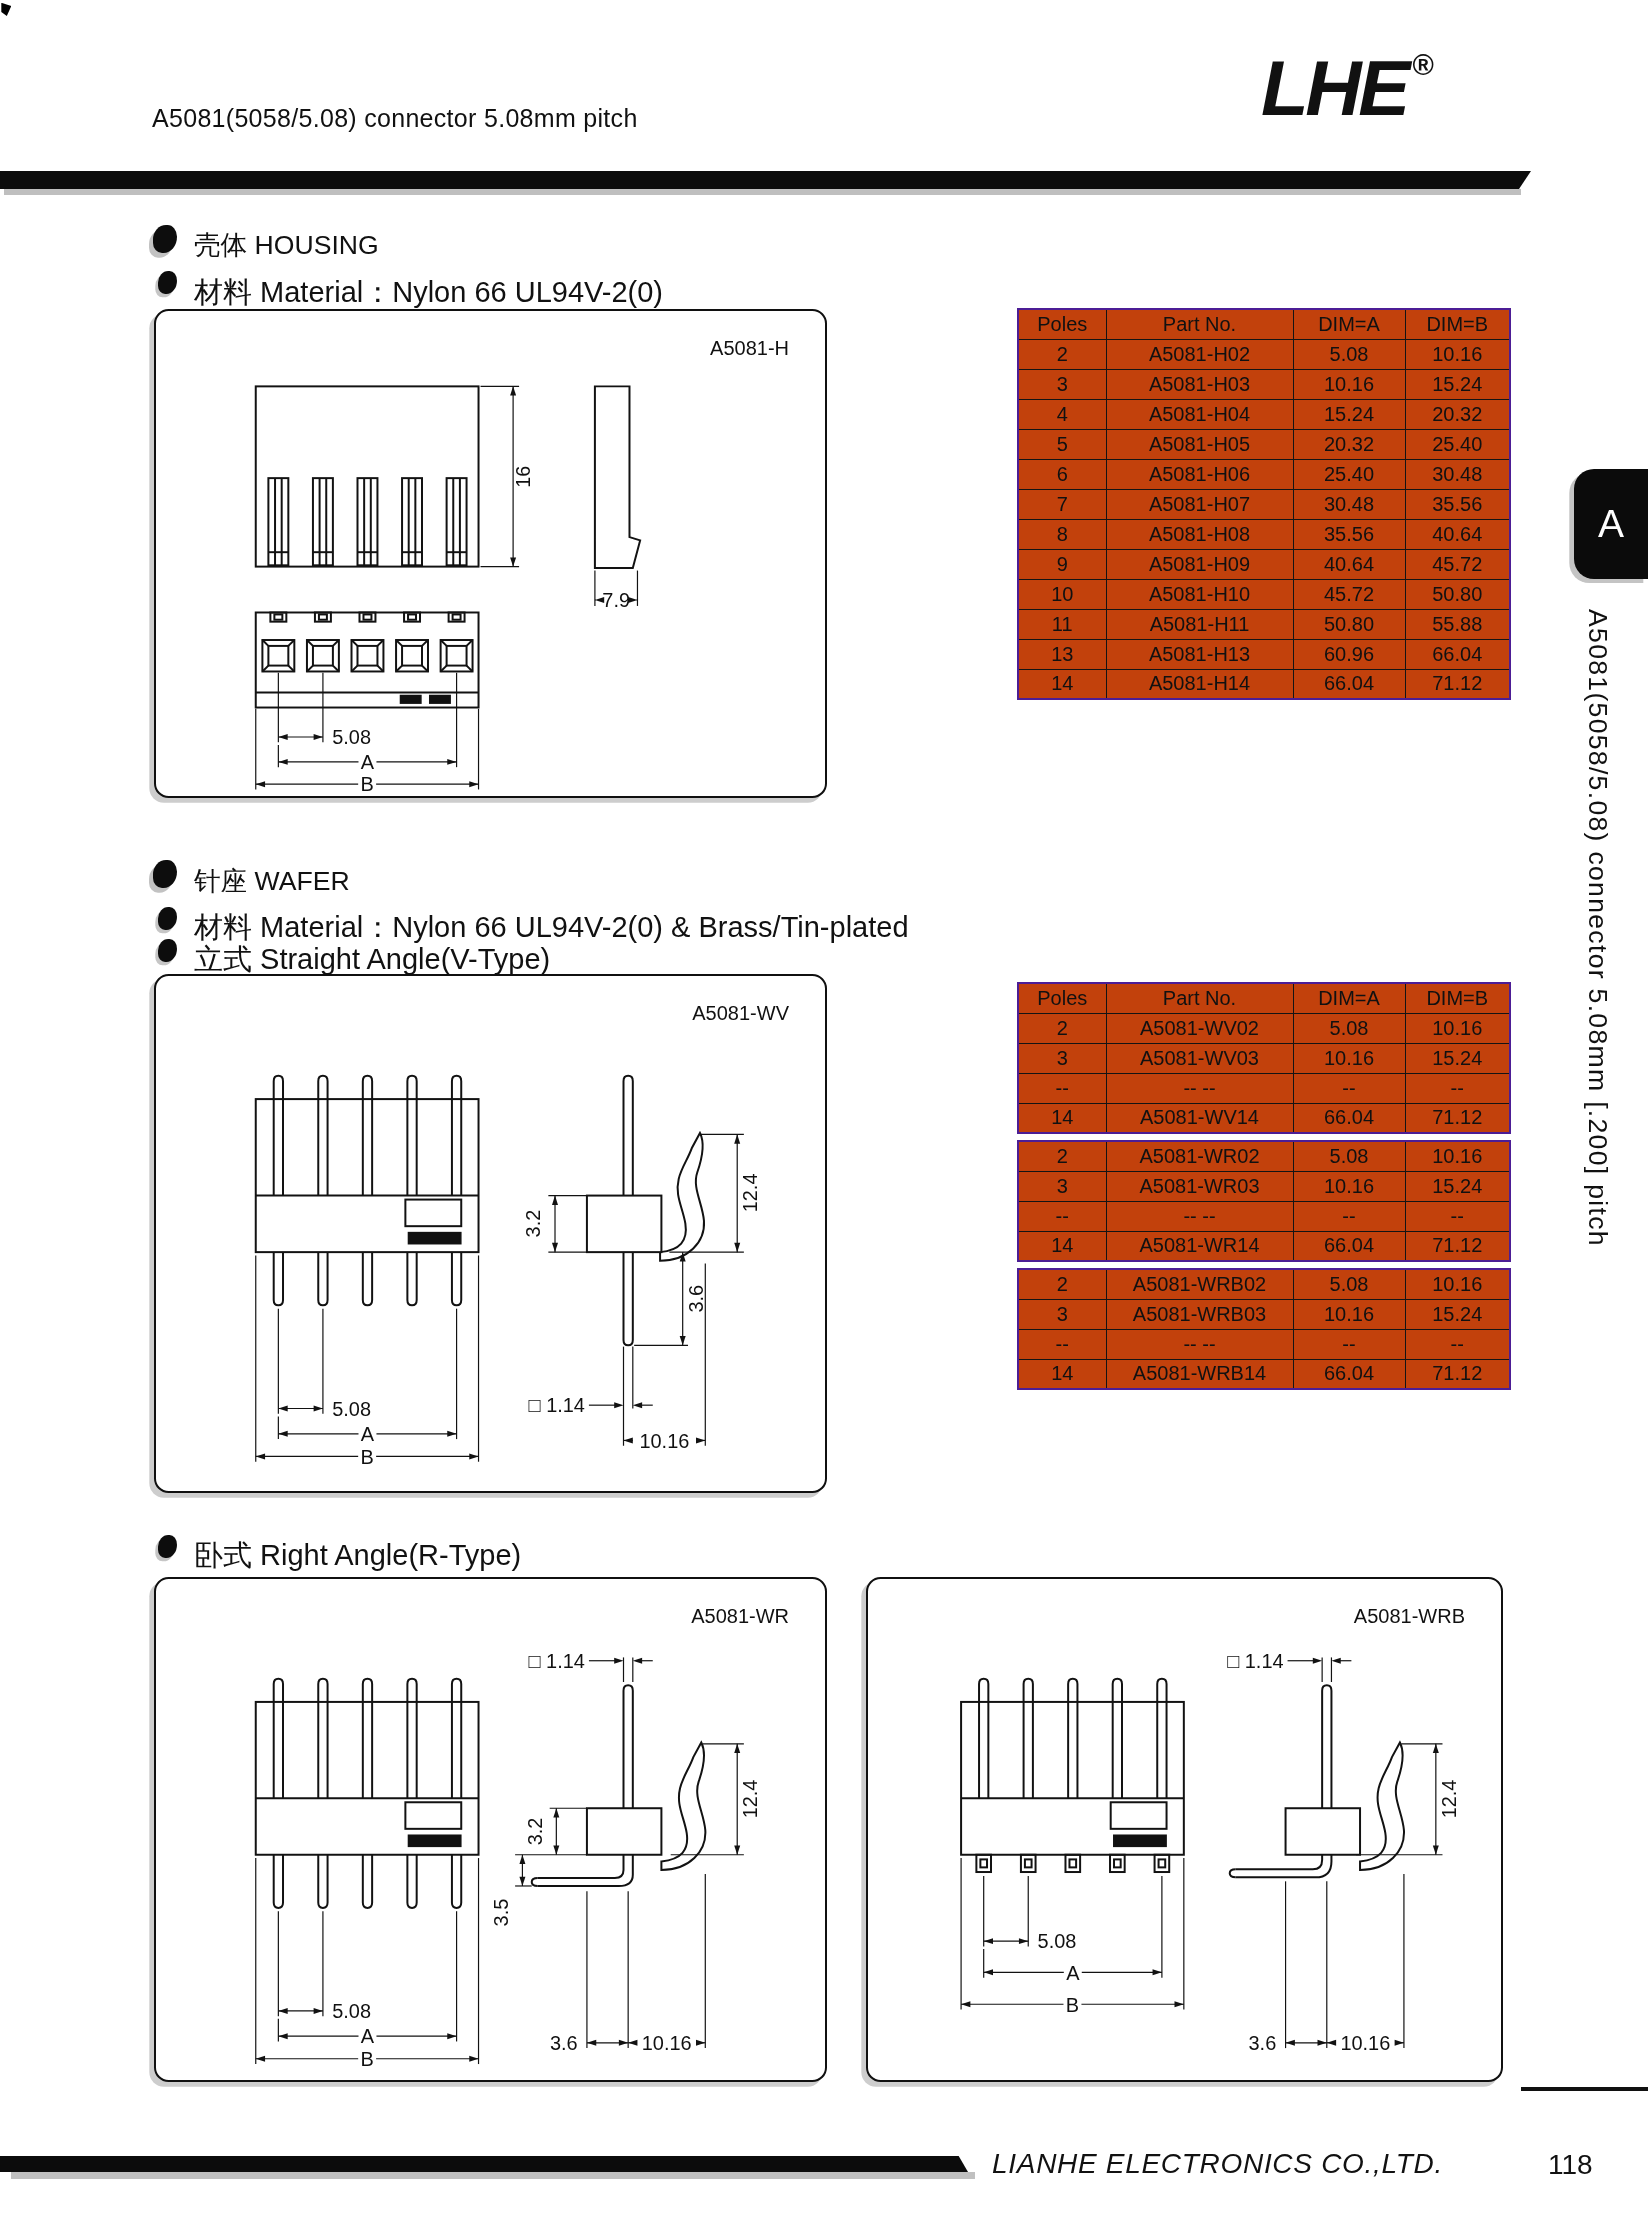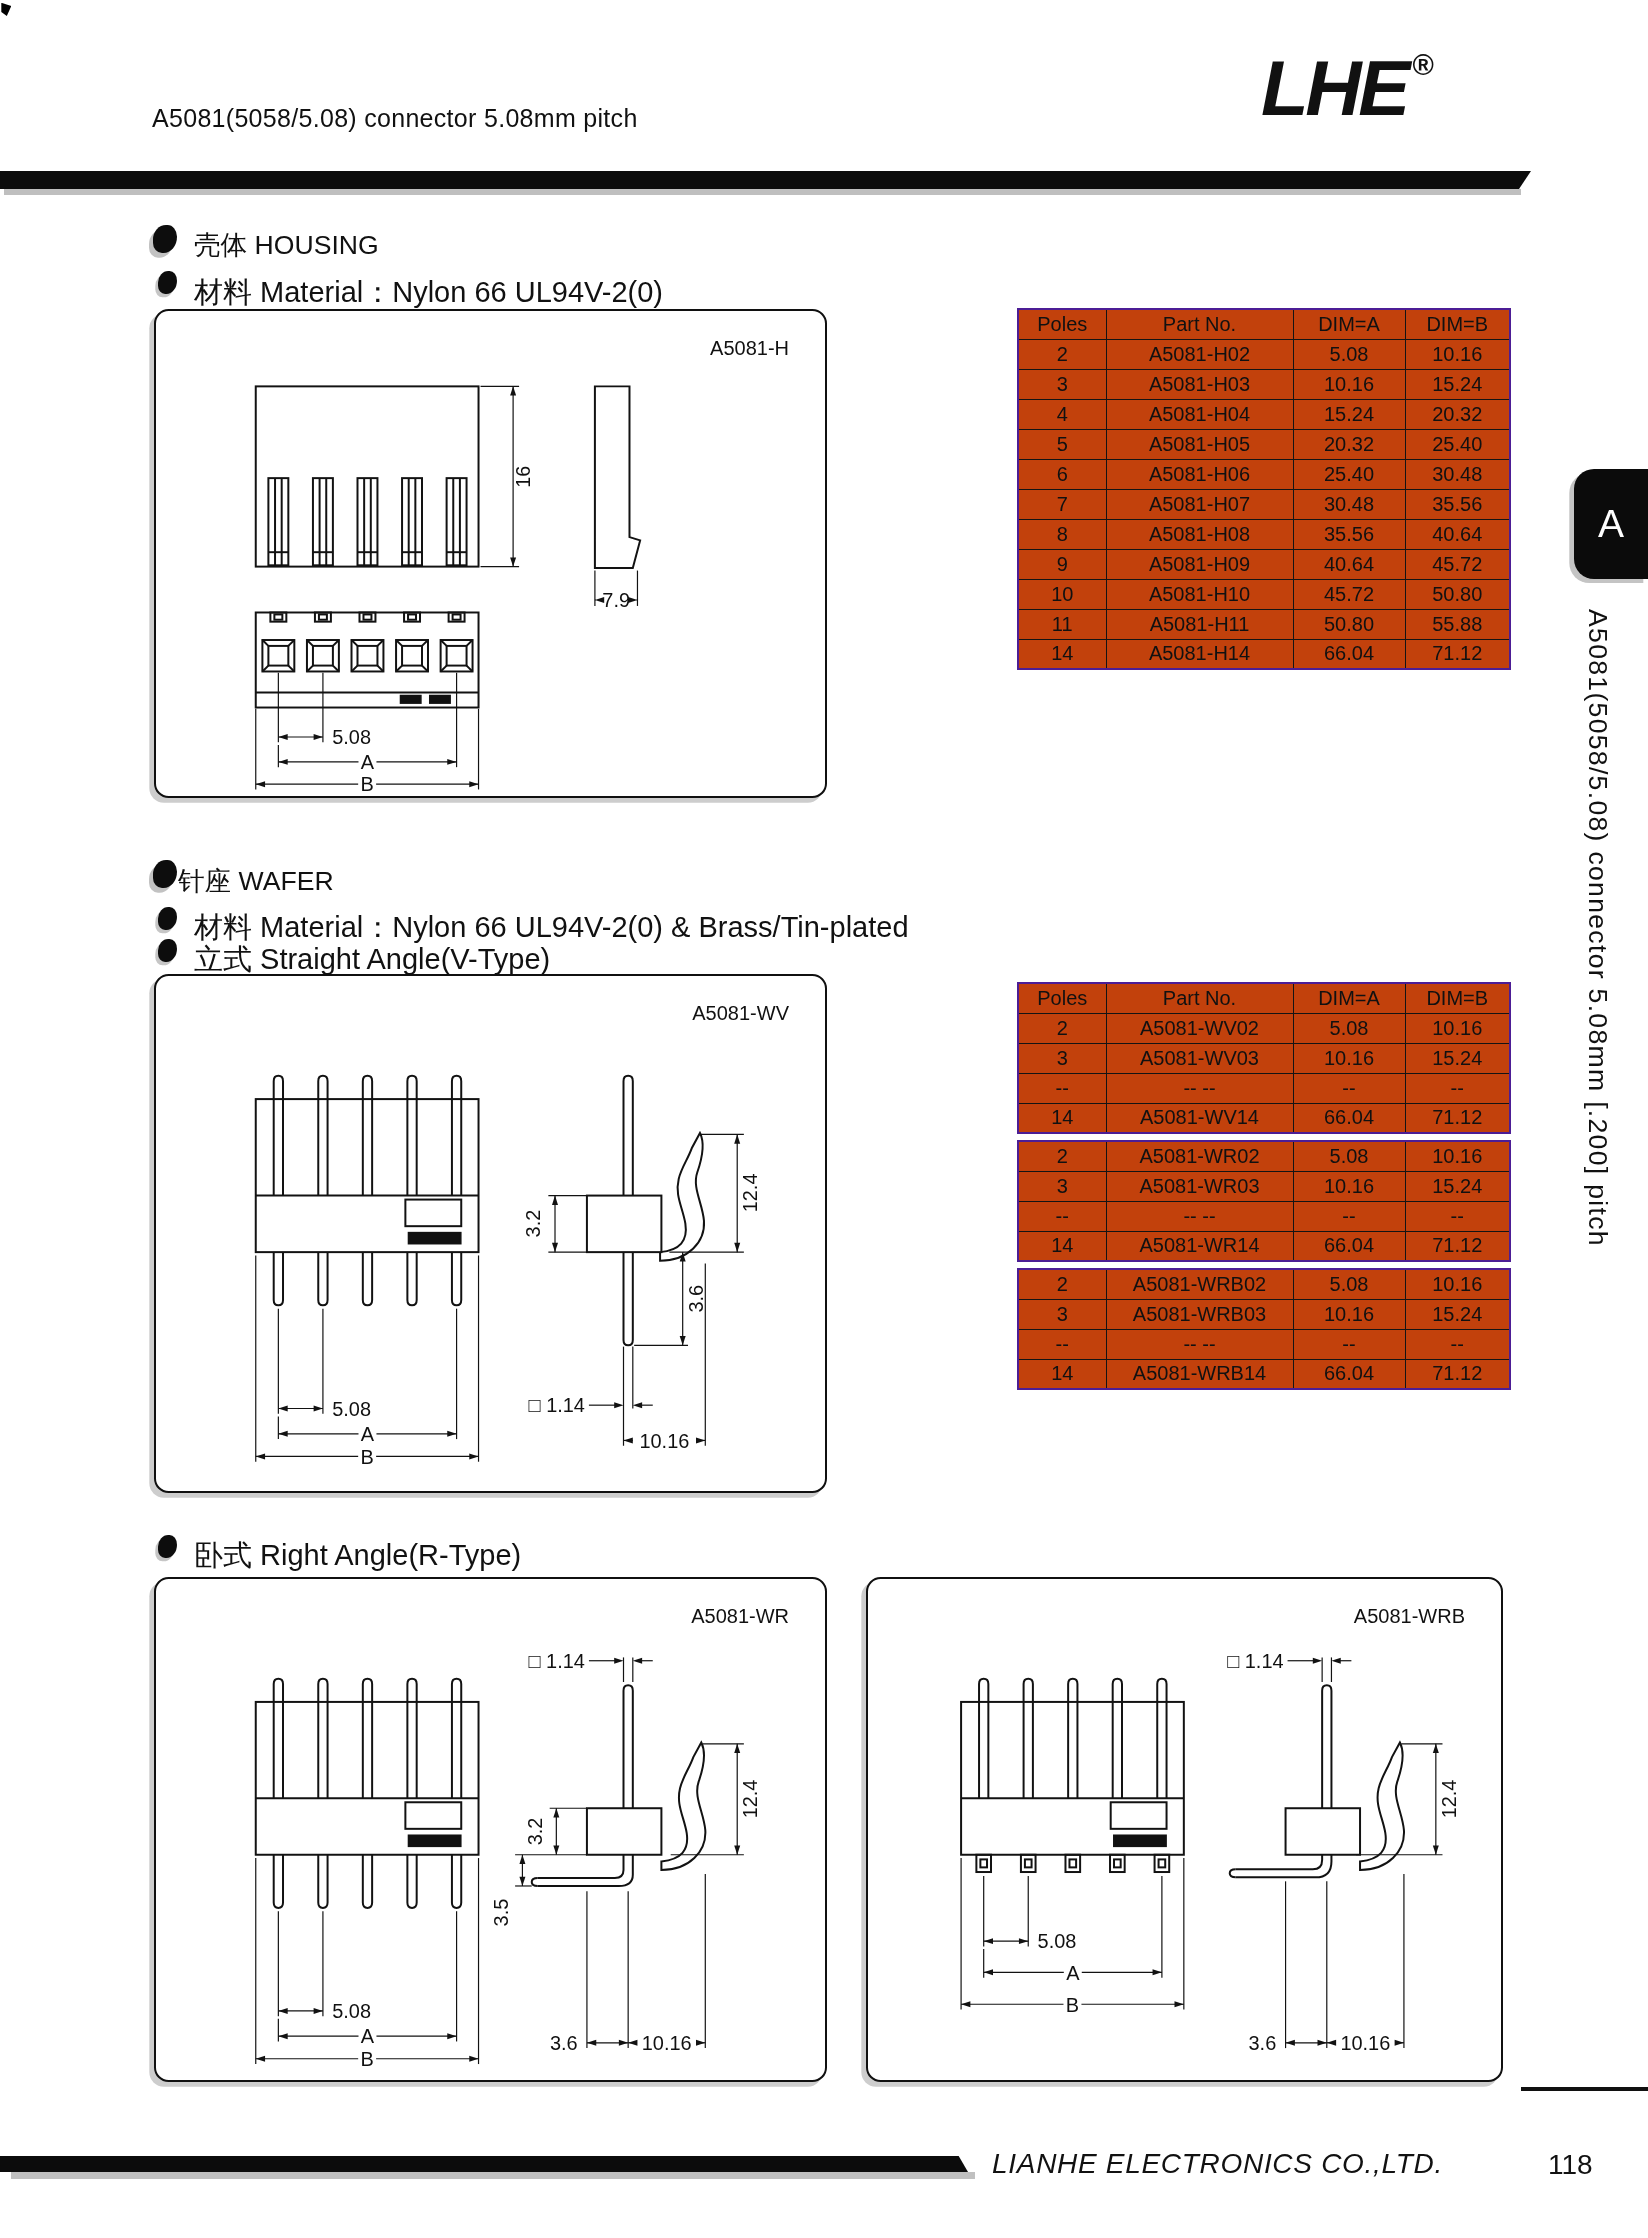--- a/index.html
+++ b/index.html
@@ -245,31 +245,37 @@
             <td>45.72</td>
             <td>50.80</td>
           </tr>
           <tr>
             <td>11</td>
             <td>A5081-H11</td>
             <td>50.80</td>
             <td>55.88</td>
           </tr>
           <tr>
+            <td>13</td>
+            <td>A5081-H13</td>
+            <td>60.96</td>
+            <td>66.04</td>
+          </tr>
+          <tr>
             <td>14</td>
             <td>A5081-H14</td>
             <td>66.04</td>
             <td>71.12</td>
           </tr>
         </tbody>
     </table>
   </div>
 
   <div class="abs bullet" style="left:153px;top:860px"></div>
-  <div class="abs sec-heading" style="left:178px;top:863px">针座 WAFER</div>
+  <div class="abs sec-heading" style="left:194px;top:863px">针座 WAFER</div>
   <div class="abs bullet small" style="left:158px;top:907px"></div>
   <div class="abs sec-line" style="left:194px;top:908px">材料 Material：Nylon 66 UL94V-2(0) &amp; Brass/Tin-plated</div>
   <div class="abs bullet small" style="left:158px;top:939px"></div>
   <div class="abs sec-line" style="left:194px;top:940px">立式 Straight Angle(V-Type)</div>
 
   <div class="abs dbox" style="left:154px;top:974px;width:673px;height:519px">
     <svg id="svg-wv" viewBox="0 0 1006 774" preserveAspectRatio="none">
         <g fill="none" stroke="#121212" stroke-width="3">
           <path d="M 177 185 V 158 Q 177 150 184 150 Q 191 150 191 158 V 185" fill="none"></path>
           <line x1="177" y1="185" x2="177" y2="330"></line>

